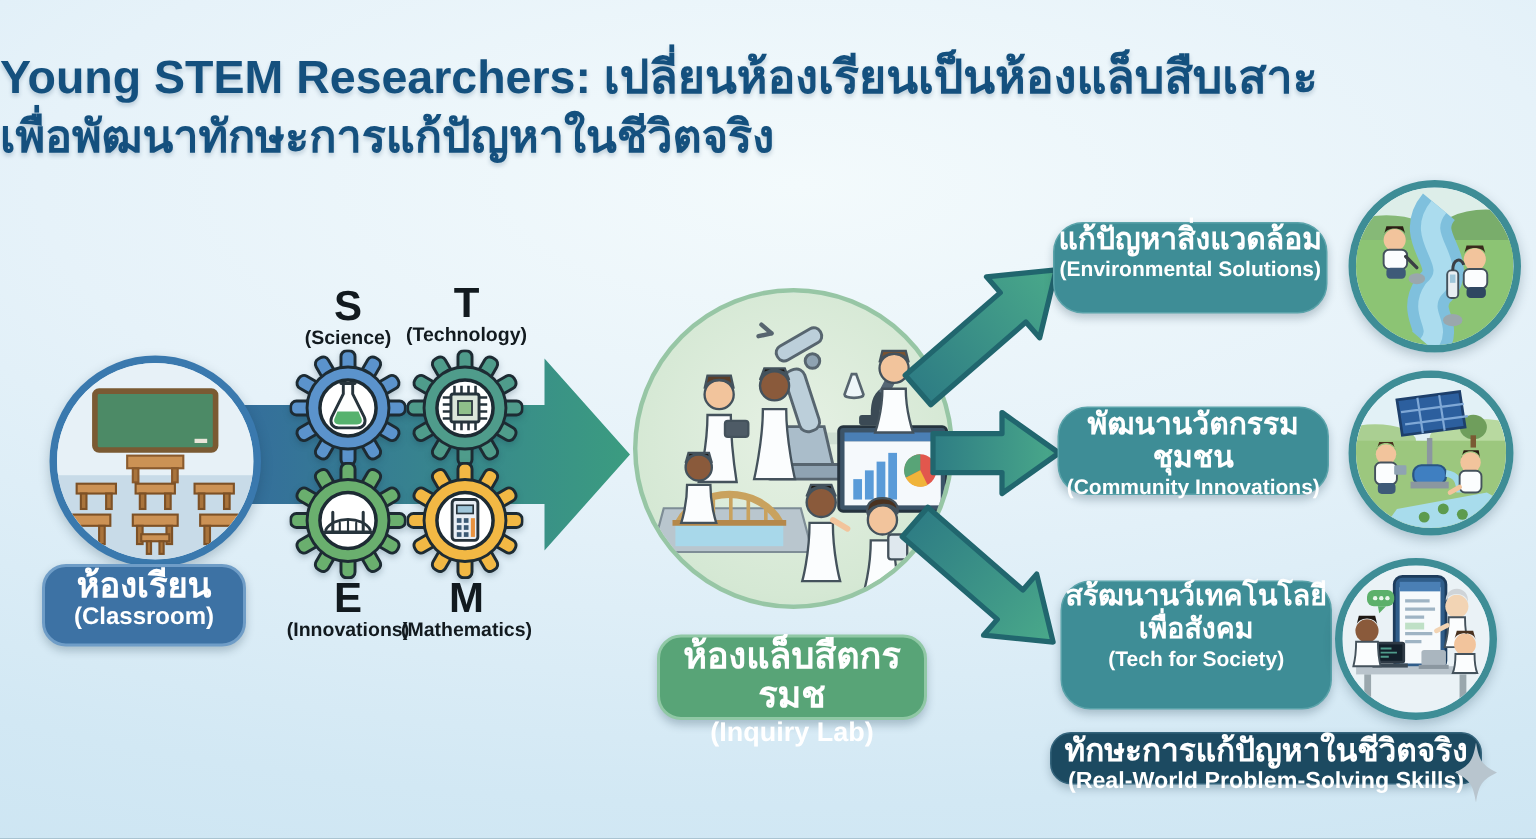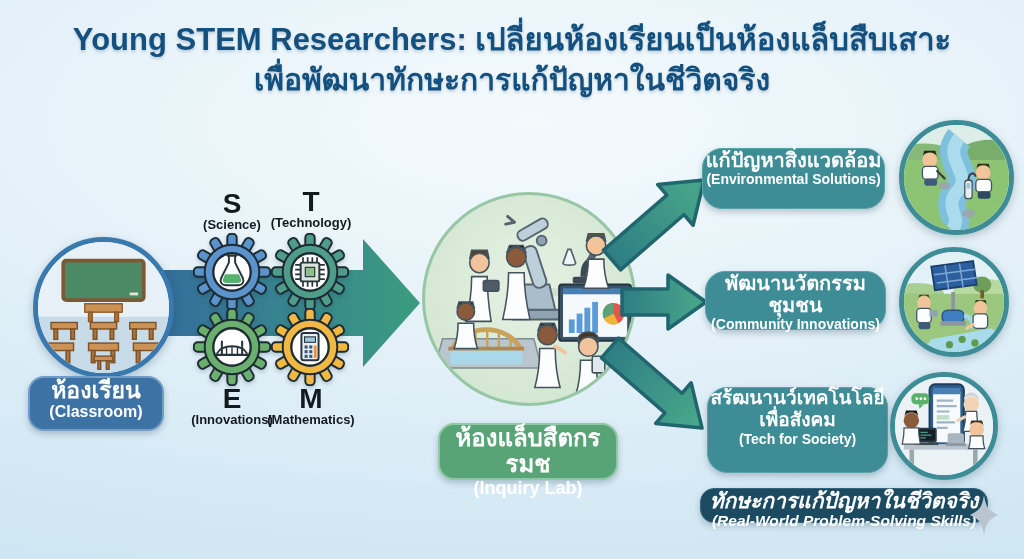--- a/index.html
+++ b/index.html
@@ -3,40 +3,40 @@
 <meta charset="utf-8">
 <style>
   * { margin:0; padding:0; box-sizing:border-box; }
   html,body { width:100%; height:100%; }
   body { font-family:"Liberation Sans","DejaVu Sans",sans-serif; background:#9db8c6; display:flex; align-items:flex-start; justify-content:flex-start; }
   #stage{
     position:relative; width:1024px; height:559px; overflow:hidden;
     background: radial-gradient(ellipse 130% 95% at 52% 22%, #f3fafc 0%, #e6f2f9 38%, #d2e8f4 78%, #cbe4f2 100%);
   }
   
-  .title{ position:absolute; left:0; top:20px; width:100%; text-align:center; color:#14507e;
+  .title{ position:absolute; left:0; top:32px; width:100%; text-align:left; color:#14507e;
           font-weight:bold; text-shadow:0 2px 3px rgba(21,66,99,.22); }
   .title .l1{ font-size:31px; line-height:1.32; }
   .title .l2{ font-size:30px; line-height:1.25; }
   
   .pill{ position:absolute; border-radius:16px; color:#fff; text-align:center;
          display:flex; flex-direction:column; justify-content:flex-start; gap:1px;
          box-shadow:0 3px 6px rgba(20,50,70,.25); font-weight:bold; }
   .pill .th{ line-height:1.1; } .pill .en{ line-height:1.05; }
   .pill-classroom{ left:28px; top:376px; width:136px; height:55px; background:#3d72a4; border:2px solid #6f9dc7; }
   .pill-classroom .th{ font-size:23px; } .pill-classroom .en{ font-size:16px; }
   .pill-lab{ left:438px; top:423px; width:180px; height:57px; background:#58a477; border:2px solid #90c8a5; }
   .pill-lab .th{ font-size:24px; } .pill-lab .en{ font-size:18px; }
   .box-outcome{ background:#3e8d96; border:1.5px solid #5aa3aa; border-radius:20px; }
   .box-outcome .th{ font-size:20px; } .box-outcome .en{ font-size:14px; }
   #outcome-box-0{ left:702px; top:148px; width:183px; height:61px; }
   #outcome-box-1{ left:705px; top:271px; width:181px; height:59px; }
   #outcome-box-2{ left:707px; top:387px; width:181px; height:86px; }
   #outcome-box-2 .th{ font-size:19px; }
-  .banner{ left:700px; top:488px; width:288px; height:35px; background:#1c4a61; border:1.5px solid #34647c; border-radius:14px;font-style:italic; }
+  .banner{ left:700px; top:488px; width:288px; height:35px; background:#1c4a61; border:1.5px solid #34647c; border-radius:14px; }
   .banner .th{ font-size:21px; } .banner .en{ font-size:15.5px; }
   
   .circle{ position:absolute; border-radius:50%; overflow:hidden; box-shadow:0 3px 8px rgba(20,50,70,.25); }
   .circle svg{ display:block; width:100%; height:100%; }
   #classroom-circle{ left:33px; top:237px; width:141px; height:141px; border:5px solid #3a79ae; background:#dcebf3; }
   #lab-circle{ left:422px; top:192px; width:214px; height:214px; border:3px solid #97c6a5;
                background:radial-gradient(circle at 50% 45%, #e6f1e4 0%, #d5e8d4 70%, #c8e0c9 100%); box-shadow:none; }
   .out-circle{ border:5px solid #3e8d96; }
   #out-circle-0{ left:899px; top:120px; width:115px; height:115px; }
   #out-circle-1{ left:899px; top:247px; width:110px; height:110px; }

